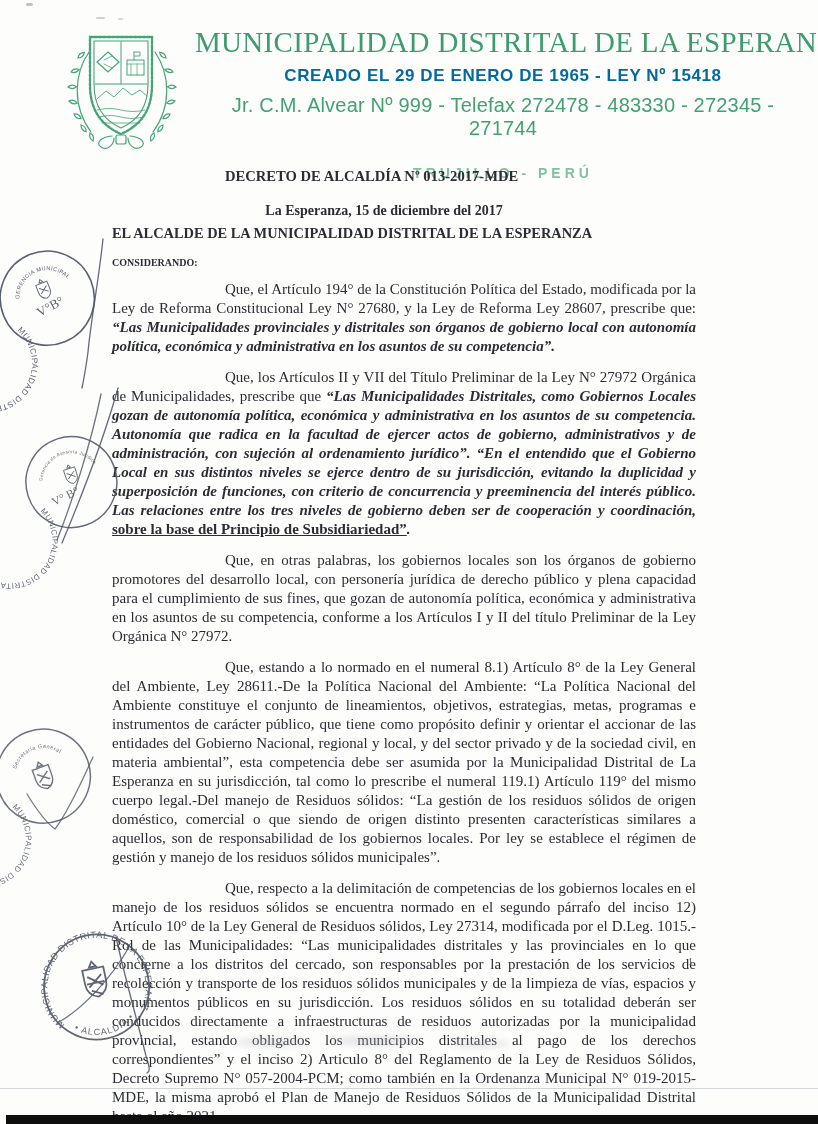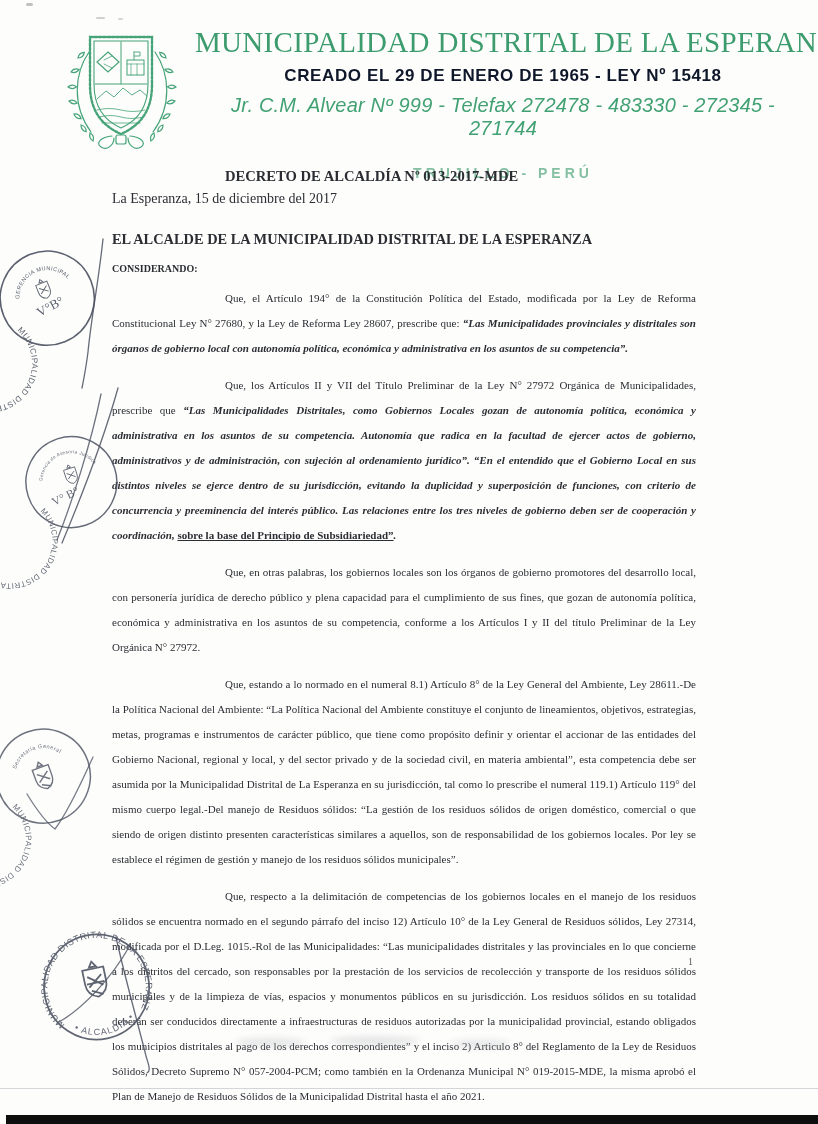--- a/index.html
+++ b/index.html
@@ -4,31 +4,31 @@
 <style>
   html,body{margin:0;padding:0;background:#e9e9e9;}
   .page{
     position:relative;width:818px;height:1124px;margin:0 auto;
     background:#fdfdfc;overflow:hidden;
     font-family:"Liberation Serif", serif;color:#2b2d33;
   }
   
   .letterhead{position:absolute;left:195px;top:26px;width:616px;text-align:center;}
   .org-name{font-family:"Liberation Serif",serif;font-size:29px;letter-spacing:.3px;color:#3d9c6e;white-space:nowrap;}
-  .created-line{margin-top:7px;font-family:"Liberation Sans",sans-serif;font-weight:bold;font-size:17px;color:#0f172a;letter-spacing:.6px;}
-  .address-line{margin-top:8px;font-family:"Liberation Sans",sans-serif;font-size:20px;color:#42a173;letter-spacing:.2px;font-style:italic;}
+  .created-line{margin-top:7px;font-family:"Liberation Sans",sans-serif;font-weight:bold;font-size:17px;color:#0369a1;letter-spacing:.6px;}
+  .address-line{margin-top:8px;font-family:"Liberation Sans",sans-serif;font-size:20px;color:#42a173;letter-spacing:.2px;}
   .city-line{margin-top:25px;font-family:Liberation Sans, sans-serif;font-weight:bold;font-size:14px;color:#84bfa2;letter-spacing:4px;}
   .emblem{position:absolute;left:56px;top:12px;}
   
   .docbody{position:absolute;left:112px;top:168px;width:584px;}
   .doc-title{font-size:14.6px;font-weight:bold;text-indent:113px;}
-  .dateline{margin-top:6px;font-size:14px;text-align:left;padding-right:40px;}
-  .issuer{margin-top:24px;font-size:14.4px;font-weight:bold;}
+  .dateline{margin-top:18px;font-size:14px;text-align:center;padding-right:40px;font-weight:bold;}
+  .issuer{margin-top:6px;font-size:14.4px;font-weight:bold;}
   .considering{margin-top:15px;font-size:10px;font-weight:bold;}
-  .para{margin:12px 0 0 0;font-size:11px;line-height:25px;text-align:justify;text-indent:113px;}
+  .para{margin:12px 0 0 0;font-size:15px;line-height:19px;text-align:justify;text-indent:113px;}
   .seg-n{font-style:normal;font-weight:normal;}
   .seg-b{font-weight:normal;}
   .seg-i{}
   .seg-bi{font-weight:bold;font-style:italic;}
   .seg-biu{font-weight:bold;text-decoration:underline;}
   .page-num{position:absolute;left:688px;top:956px;font-size:10px;color:#5a5a5a;}
   
   .stamp{position:absolute;pointer-events:none;}
   .stamp svg{overflow:visible;}
   .sig-overlay{position:absolute;left:0;top:0;pointer-events:none;}

